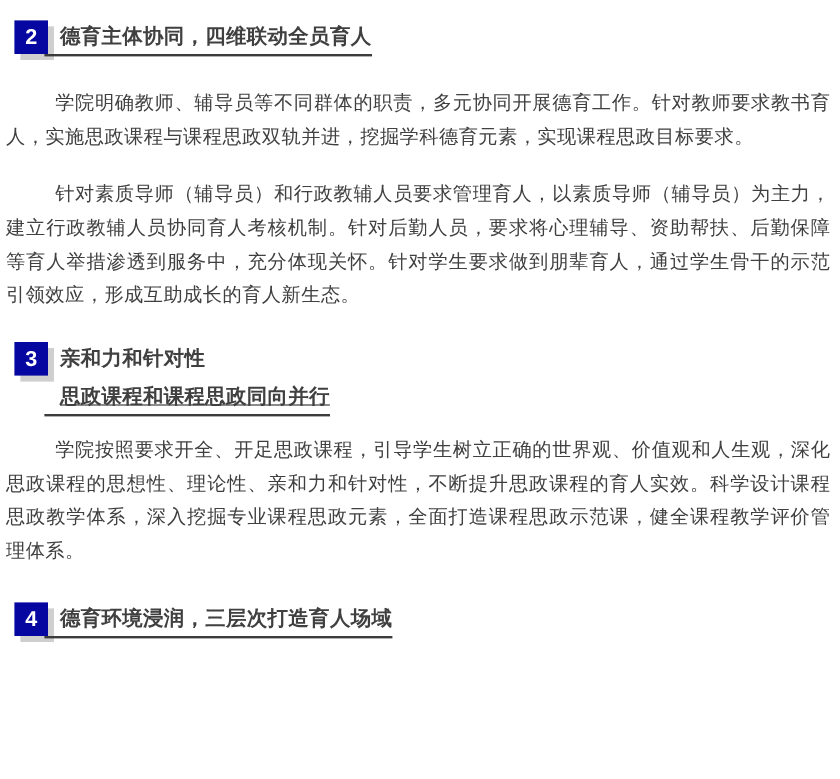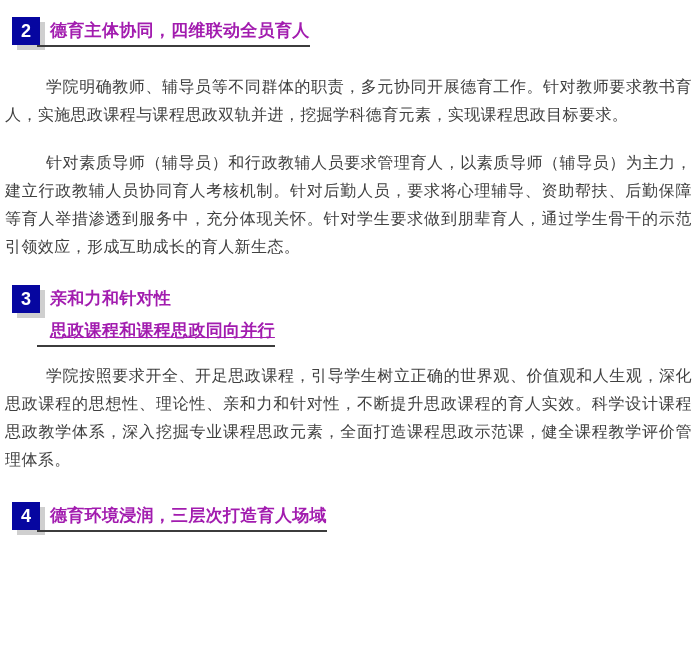--- a/index.html
+++ b/index.html
@@ -34,21 +34,21 @@
     align-items: center;
     justify-content: center;
     box-shadow: 5px 5px 0 0 #CFCFCF;
   }
   .titles {
     margin-left: 10px;
     padding-top: 1px;
   }
   .title-line {
     display: block;
-    color: #a21caf;
+    color: #404040;
     font-size: 17px;
     font-weight: bold;
     line-height: 26px;
     letter-spacing: 0.3px;
     white-space: nowrap;
   }
   .underlined {
     display: inline-block;
     margin-left: -13px;
     padding-left: 13px;
@@ -59,20 +59,21 @@
 
   
   .body-para {
     margin: 26px 2px 0 1px;
     color: #404040;
     font-size: 16px;
     line-height: 28px;
     letter-spacing: 0.4px;
     text-align: justify;
     text-indent: 41px;
+    font-family: Liberation Mono, monospace;
   }
   .para-tight { margin-top: 20px; }
   .sec3-header { margin-top: 24px; }
   .para3 { margin-top: 15px; }
   .sec4-header { margin-top: 28px; }
   .para4 { margin-top: 23px; }
 </style>
 </head>
 <body>
 

